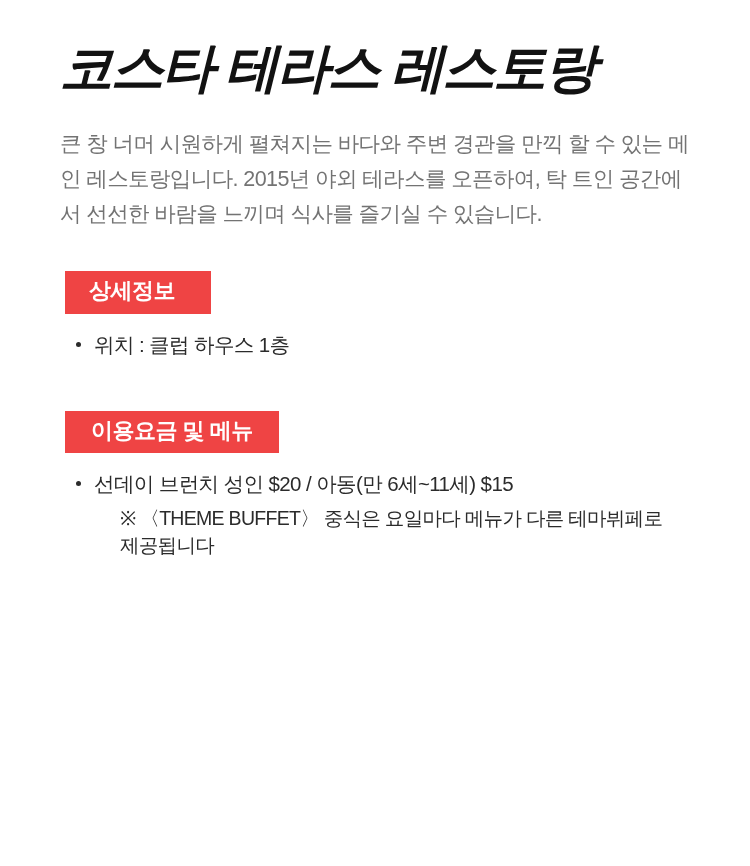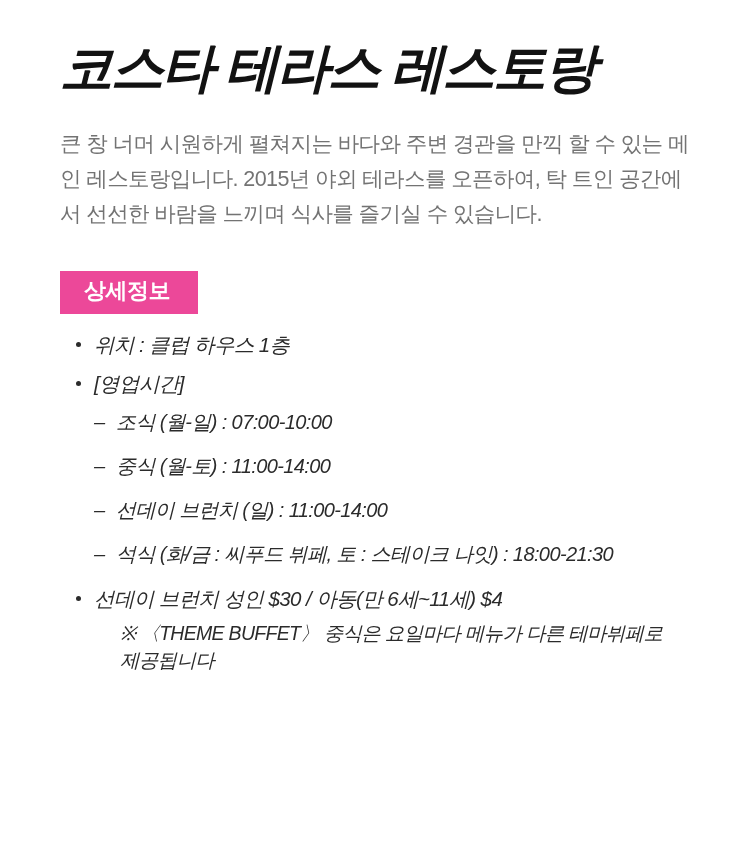--- a/index.html
+++ b/index.html
@@ -37,38 +37,38 @@
     padding-top: 28px;
     font-size: 21.5px;
     line-height: 1.62;
     color: #737373;
     letter-spacing: -0.6px;
     max-width: 650px;
   }
   .section-heading {
     display: inline-block;
     margin-top: 40px;
-    padding: 7px 28px 9px 24px;
-    background: #ec4899;
+    margin-left: 5px;
+    padding: 7px 36px 9px 24px;
+    background: #ef4444;
     color: #ffffff;
     font-size: 22px;
     font-weight: 700;
     letter-spacing: -0.5px;
     line-height: 1.2;
   }
   .section-heading.second {
     margin-top: 42px;
     padding-left: 26px;
     padding-right: 26px;
   }
   ul.bullets {
     list-style: none;
     margin: 16px 5px 0 0;
     padding: 0 0 0 8px;
-    font-style: italic;
   }
   ul.bullets > li {
     position: relative;
     padding-left: 26px;
     font-size: 20.5px;
     line-height: 1.45;
     letter-spacing: -0.6px;
     color: #2b2b2b;
     margin-bottom: 9px;
   }
@@ -123,32 +123,24 @@
   <h1 class="title">코스타 테라스 레스토랑</h1>
 
   <p class="intro">큰 창 너머 시원하게 펼쳐지는 바다와 주변 경관을 만끽 할 수 있는 메인 레스토랑입니다. 2015년 야외 테라스를 오픈하여, 탁 트인 공간에서 선선한 바람을 느끼며 식사를 즐기실 수 있습니다.</p>
 
   <div class="section-heading">상세정보</div>
 
   <ul class="bullets">
     <li>
       <span>위치 :  클럽 하우스 1층</span>
     </li>
-    <li>
-      <span>[영업시간]</span>
-      <ul class="subitems">
-        <li><span>조식 (월-일) : 07:00-10:00</span></li>
-        <li><span>중식 (월-토) : 11:00-14:00</span></li>
-        <li><span>선데이 브런치 (일) : 11:00-14:00</span></li>
-        <li><span>석식 (화/금 : 씨푸드 뷔페, 토 : 스테이크 나잇) : 18:00-21:30</span></li>
-      </ul>
-    </li>
   </ul>
 
+  <div class="section-heading second">이용요금 및 메뉴</div>
 
   <ul class="bullets pricing-list">
     <li>
-      <span>선데이 브런치 성인 $30 / 아동(만 6세~11세) $4</span>
+      <span>선데이 브런치 성인 $20 / 아동(만 6세~11세) $15</span>
       <p class="note">※ 〈THEME BUFFET〉 중식은 요일마다 메뉴가 다른 테마뷔페로 제공됩니다</p>
     </li>
   </ul>
 
 </div>
 
 </body></html>

